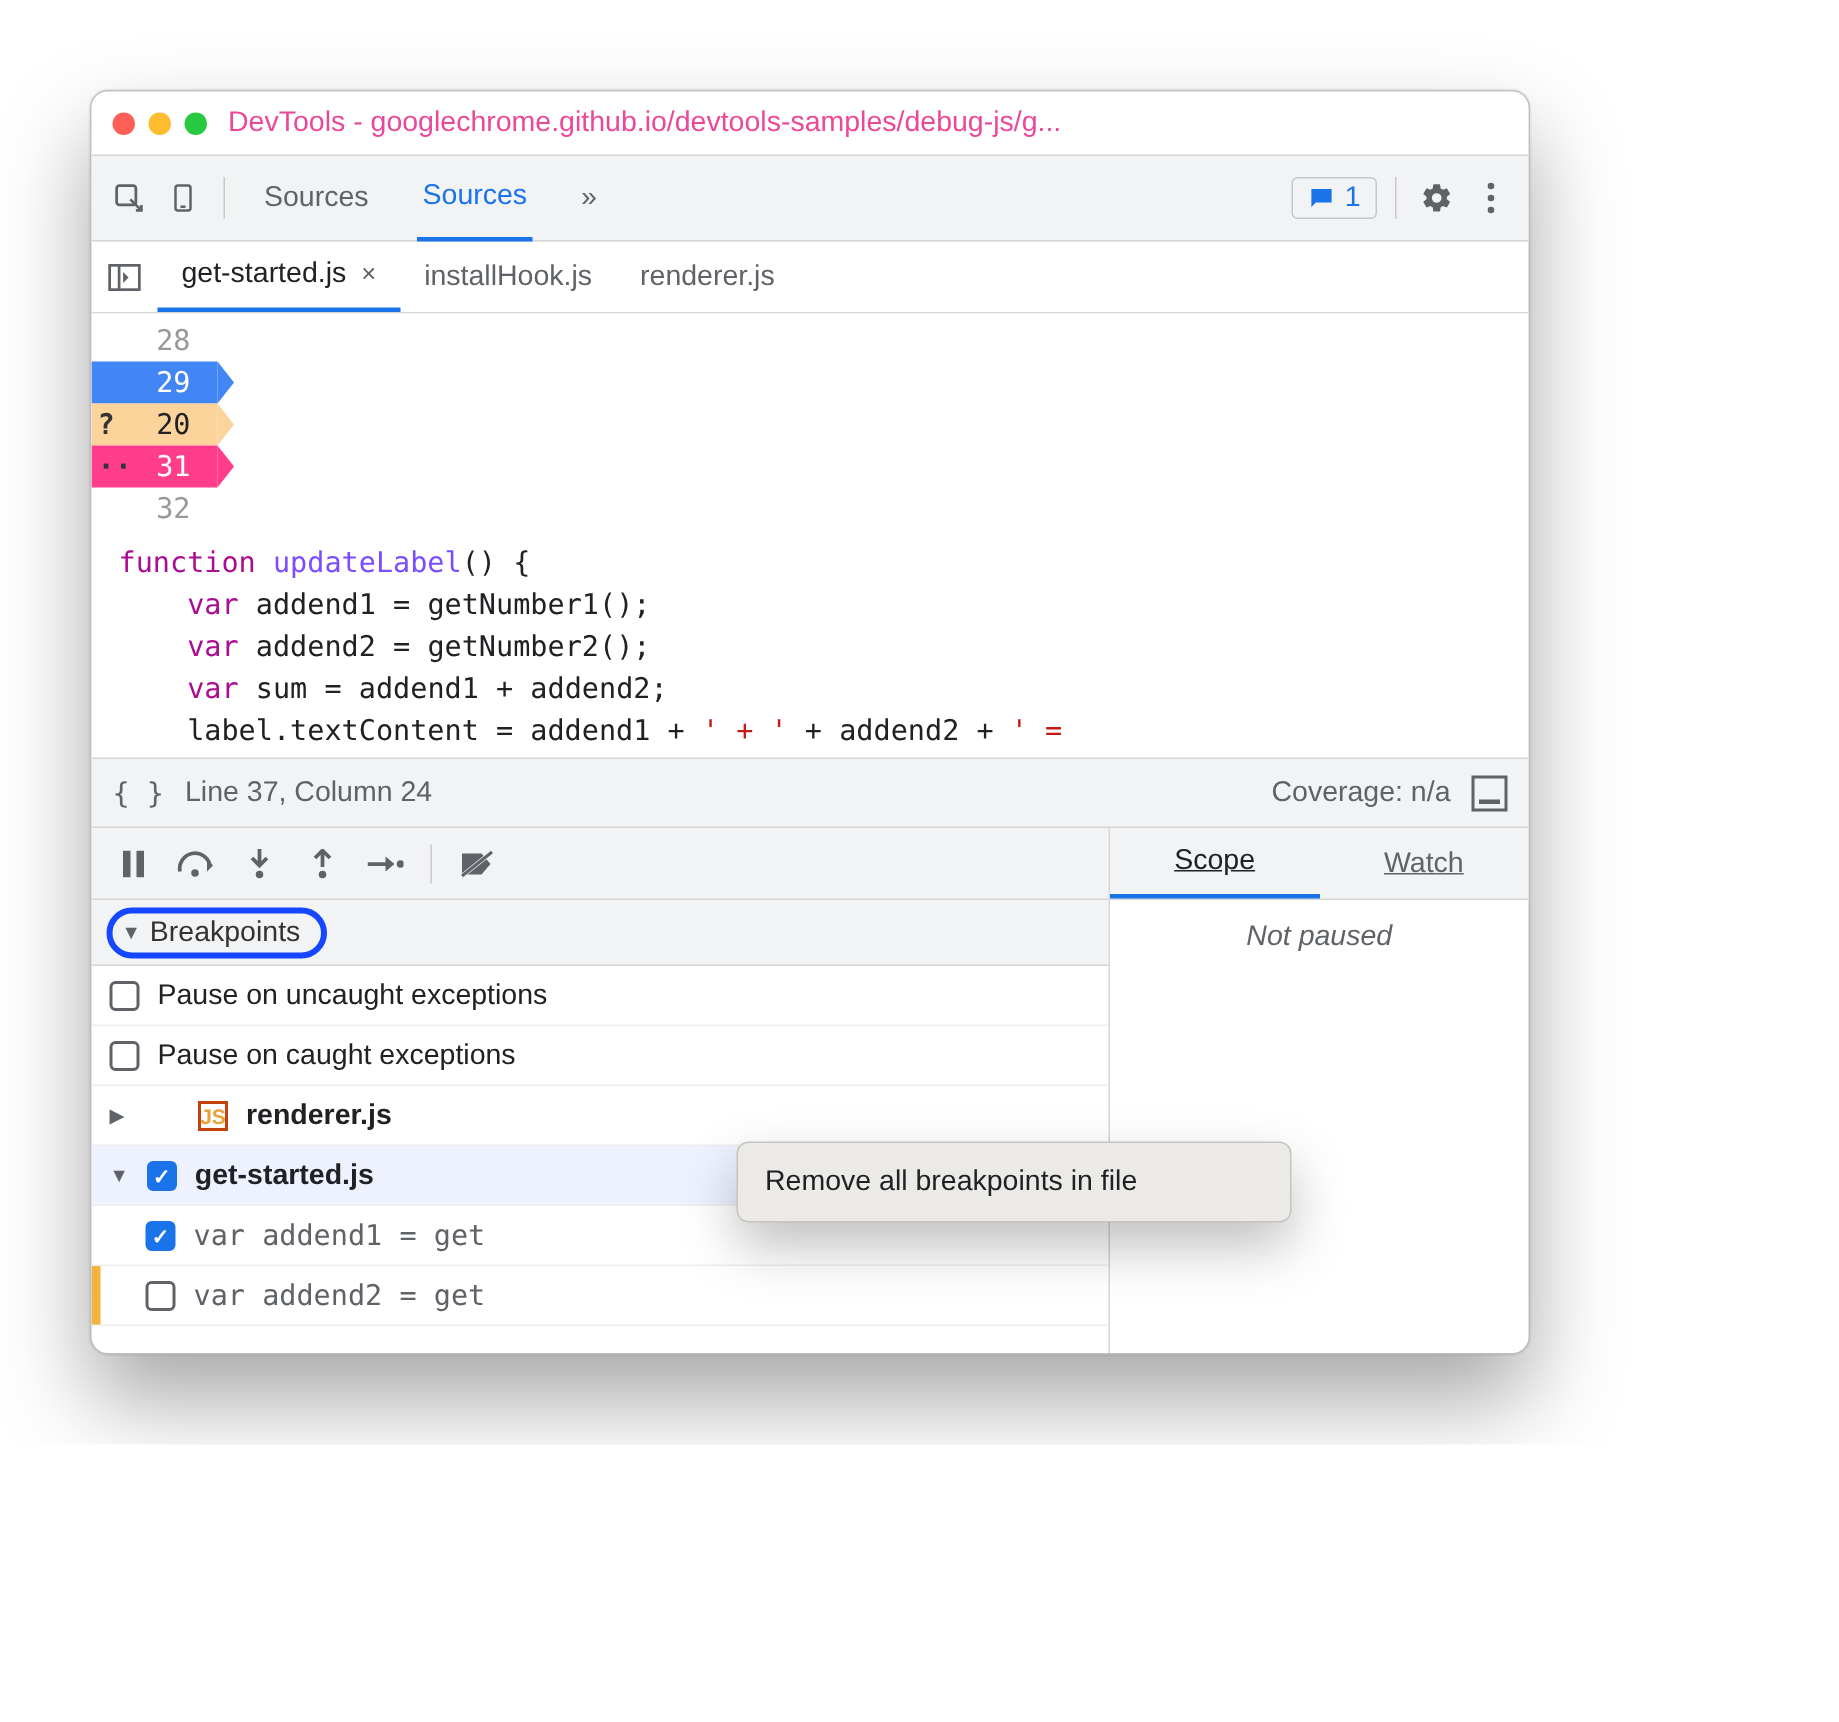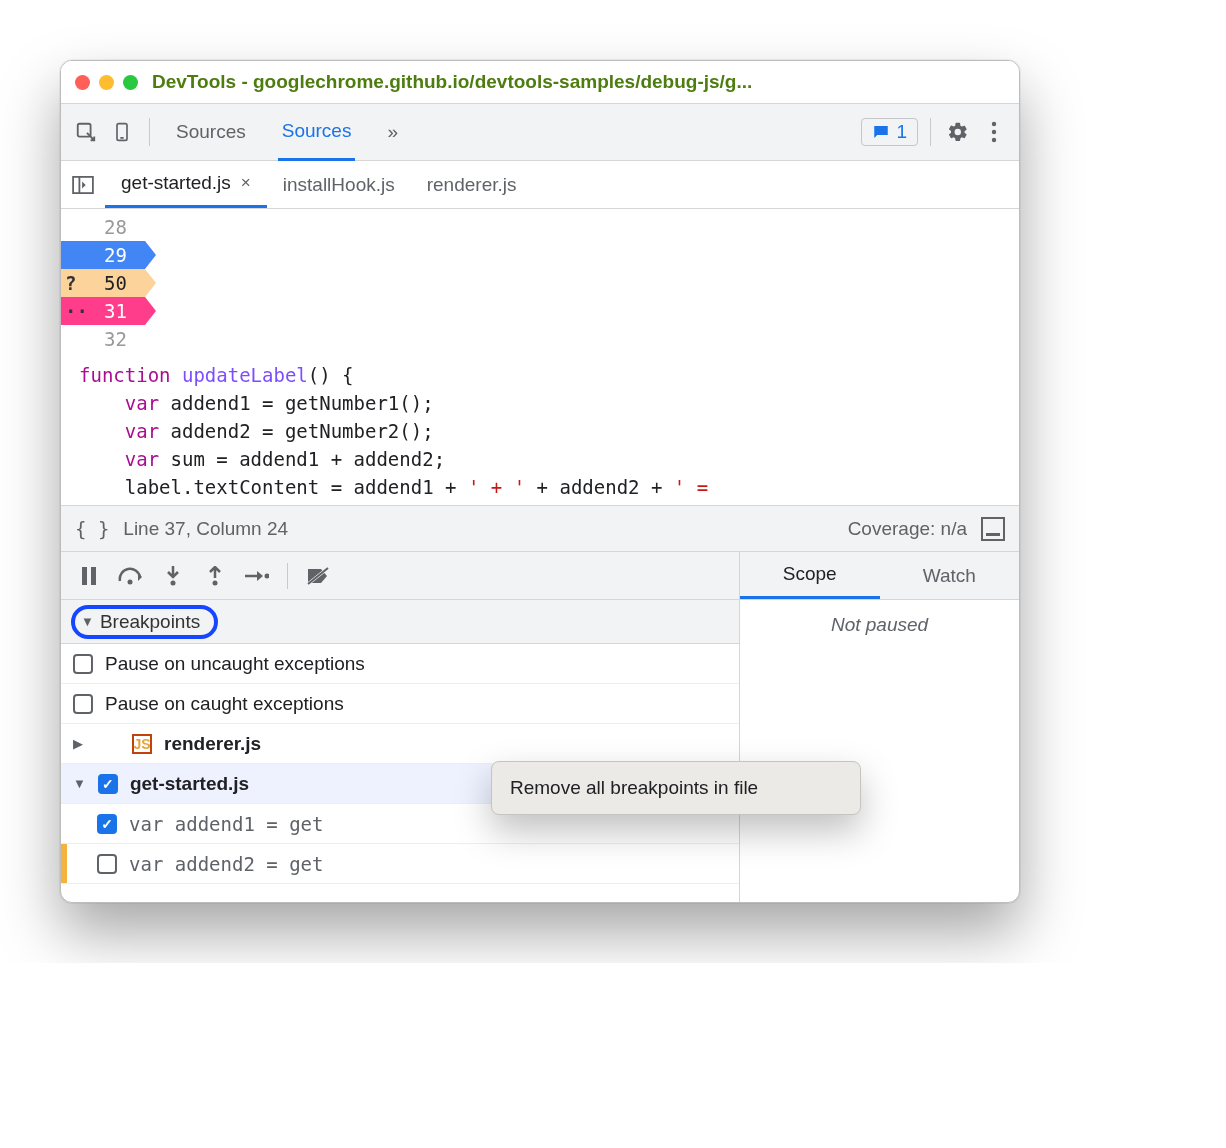--- a/index.html
+++ b/index.html
@@ -26,21 +26,21 @@
     align-items: center;
     height: 42px;
     padding: 0 14px;
     background: #fff;
   }
   .traffic { display:flex; gap:9px; margin-right:14px; }
   .dot { width:15px; height:15px; border-radius:50%; }
   .dot.red { background:#ff5f57; }
   .dot.yellow { background:#febc2e; }
   .dot.green { background:#28c840; }
-  .title { font-weight:700; color:#4d7c0f; white-space:nowrap; overflow:hidden; text-overflow:ellipsis; }
+  .title { font-weight:400; color:#ec4899; white-space:nowrap; overflow:hidden; text-overflow:ellipsis; }
   
   .toolbar {
     display:flex; align-items:center; height:58px;
     border-top:1px solid #d6d6d6; border-bottom:1px solid #d6d6d6;
     background:#f1f3f4; padding:0 10px;
     gap:6px;
   }
   .tb-icon { width:30px; height:30px; display:flex; align-items:center; justify-content:center; color:#5f6368; cursor:pointer; }
   .tb-sep { width:1px; height:28px; background:#c9c9c9; margin:0 6px; }
   .tabs-top { display:flex; gap:28px; margin-left:10px; }
@@ -103,21 +103,21 @@
   .js-icon { width:20px; height:20px; border:2px solid #c2410c; color:#e8a33d; font-size:14px; display:flex; align-items:center; justify-content:center; font-weight:700; flex-shrink:0;margin-left:37px; }
   .row .label { color:#202124; white-space:nowrap; overflow:hidden; text-overflow:ellipsis; }
   .row .label.bold { font-weight:700; }
   .row .mono { font-family:Menlo,Consolas,monospace; color:#5f6368; }
   .row-close { margin-left:auto; color:#5f6368; font-size:20px; cursor:pointer; }
   .stripe { position:absolute; left:0; top:0; bottom:0; width:6px; }
   .stripe.orange { background:#f4b33d; }
   .stripe.pink { background:#ff3d8b; }
   
   .rtabs { display:flex; height:48px; background:#f1f3f4; border-bottom:1px solid #d6d6d6; }
-  .rtab { flex:1; display:flex; align-items:center; justify-content:center; color:#5f6368; cursor:pointer; }
+  .rtab { flex:1; display:flex; align-items:center; justify-content:center; color:#5f6368; cursor:pointer;text-decoration:underline; }
   .rtab.active { color:#202124; border-bottom:3px solid #1a73e8; }
   .rbody { flex:1; display:flex; align-items:flex-start; justify-content:center; padding:14px; color:#5f6368; font-style:italic; }
   
   .ctx-menu {
     position:absolute; left:430px; top:700px; width:370px;
     background:#eceae6; border:1px solid #c7c4bf; border-radius:8px;
     box-shadow:0 16px 36px rgba(0,0,0,0.25); padding:6px 0; z-index:50;
   }
   .ctx-item { height:40px; display:flex; align-items:center; padding:0 18px; color:#202124; cursor:pointer; }
 </style>
@@ -189,21 +189,21 @@
       <span class="close-x">×</span>
     </div>
     <div class="filetab">installHook.js</div>
     <div class="filetab">renderer.js</div>
   </div>
 
   <div class="code-area">
     <div class="gutter">
       <div class="gline">28</div>
       <div class="gline bp bp-blue">29</div>
-      <div class="gline bp bp-orange"><span class="mark">?</span><span>50</span></div>
+      <div class="gline bp bp-orange"><span class="mark">?</span><span>20</span></div>
       <div class="gline bp bp-pink"><span class="mark">··</span><span>31</span></div>
       <div class="gline">32</div>
     </div>
     <div class="code-lines">
       <div class="cline"><span class="kw">function </span><span class="fn">updateLabel</span><span>() {</span></div>
       <div class="cline"><span>    </span><span class="kw">var</span><span> addend1 = getNumber1();</span></div>
       <div class="cline"><span>    </span><span class="kw">var</span><span> addend2 = getNumber2();</span></div>
       <div class="cline"><span>    </span><span class="kw">var</span><span> sum = addend1 + addend2;</span></div>
       <div class="cline"><span>    label.textContent = addend1 + </span><span class="str">' + '</span><span> + addend2 + </span><span class="str">' =</span></div>
     </div>

